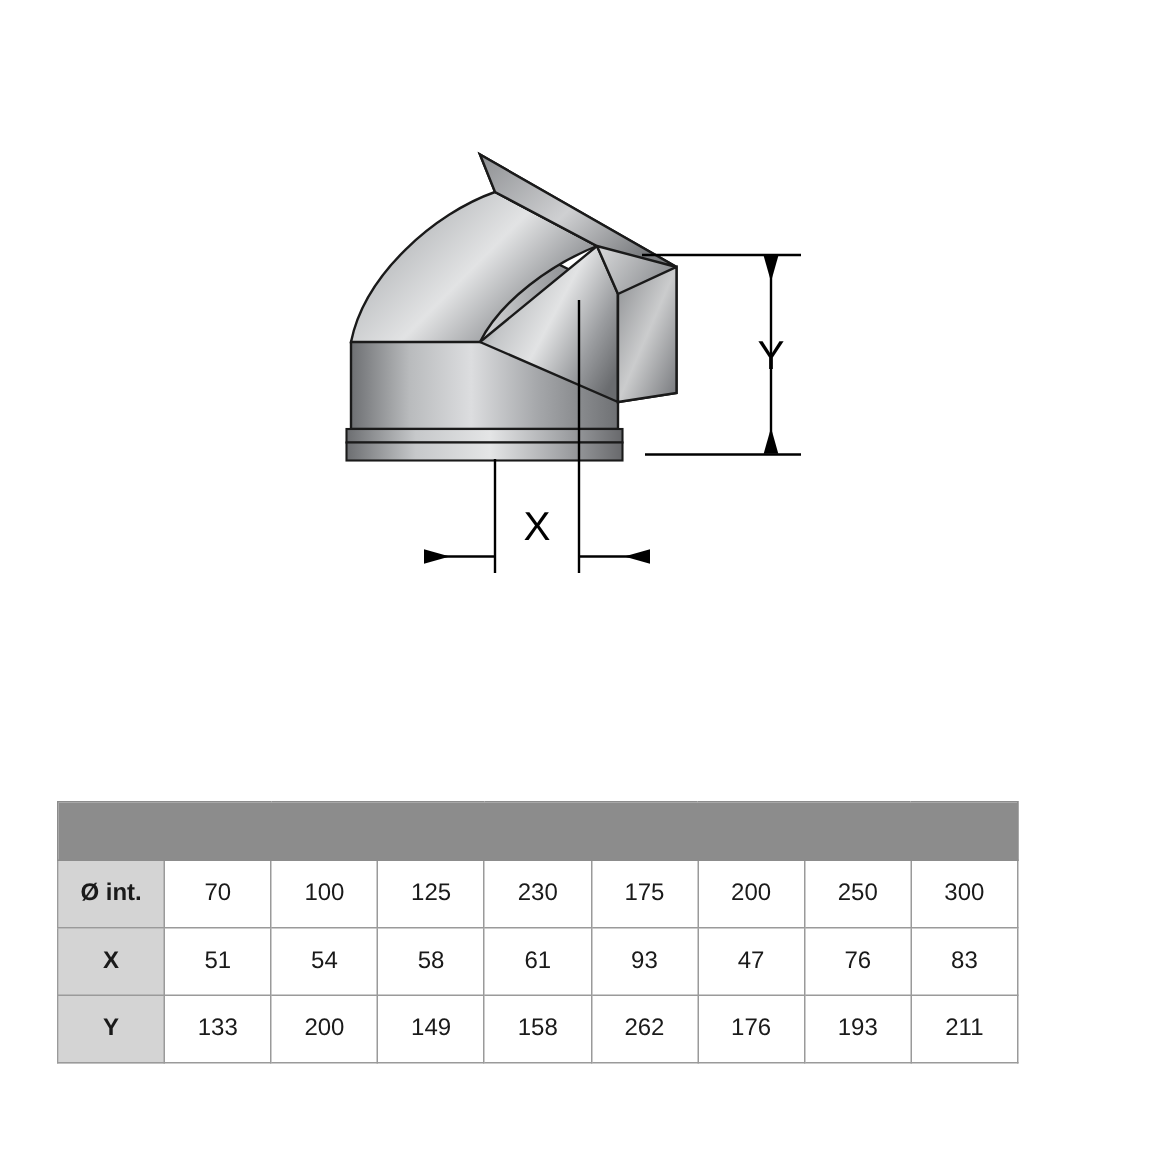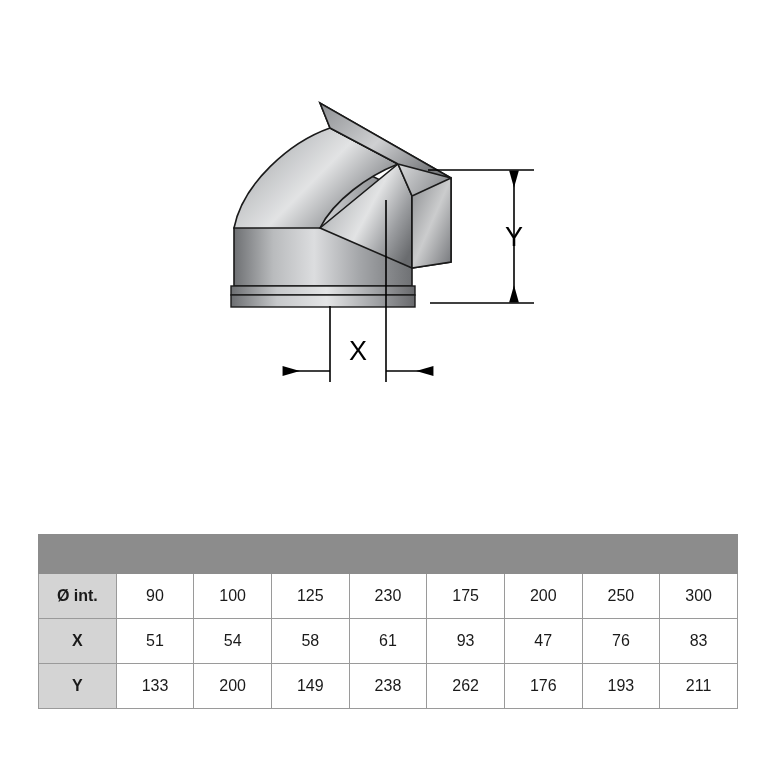--- a/index.html
+++ b/index.html
@@ -32,21 +32,21 @@
     fill: #000000;
   }
 
   
   table.spec {
     position: absolute;
     left: 38px;
     top: 534px;
     border-collapse: collapse;
     table-layout: fixed;
-    width: 700px;
+    width: 641px;
   }
   table.spec td, table.spec th {
     border: 1px solid #9a9a9a;
     text-align: center;
     vertical-align: middle;
     font-size: 16px;
     color: #1a1a1a;
     font-family: "Liberation Sans", sans-serif;
     height: 44px;
     padding: 0;
@@ -159,21 +159,21 @@
   </svg>
 
   <table class="spec">
     <tbody>
       <tr class="header-band">
         <td colspan="9"></td>
       </tr>
 
       <tr>
         <td class="rowhead">Ø int.</td>
-        <td class="val">90</td>
+        <td class="val">70</td>
         <td class="val">100</td>
         <td class="val">125</td>
         <td class="val">230</td>
         <td class="val">175</td>
         <td class="val">200</td>
         <td class="val">250</td>
         <td class="val">300</td>
       </tr>
 
       <tr>
@@ -186,21 +186,21 @@
         <td class="val">47</td>
         <td class="val">76</td>
         <td class="val">83</td>
       </tr>
 
       <tr>
         <td class="rowhead">Y</td>
         <td class="val">133</td>
         <td class="val">200</td>
         <td class="val">149</td>
-        <td class="val">238</td>
+        <td class="val">158</td>
         <td class="val">262</td>
         <td class="val">176</td>
         <td class="val">193</td>
         <td class="val">211</td>
       </tr>
     </tbody>
   </table>
 
 </div>
 

